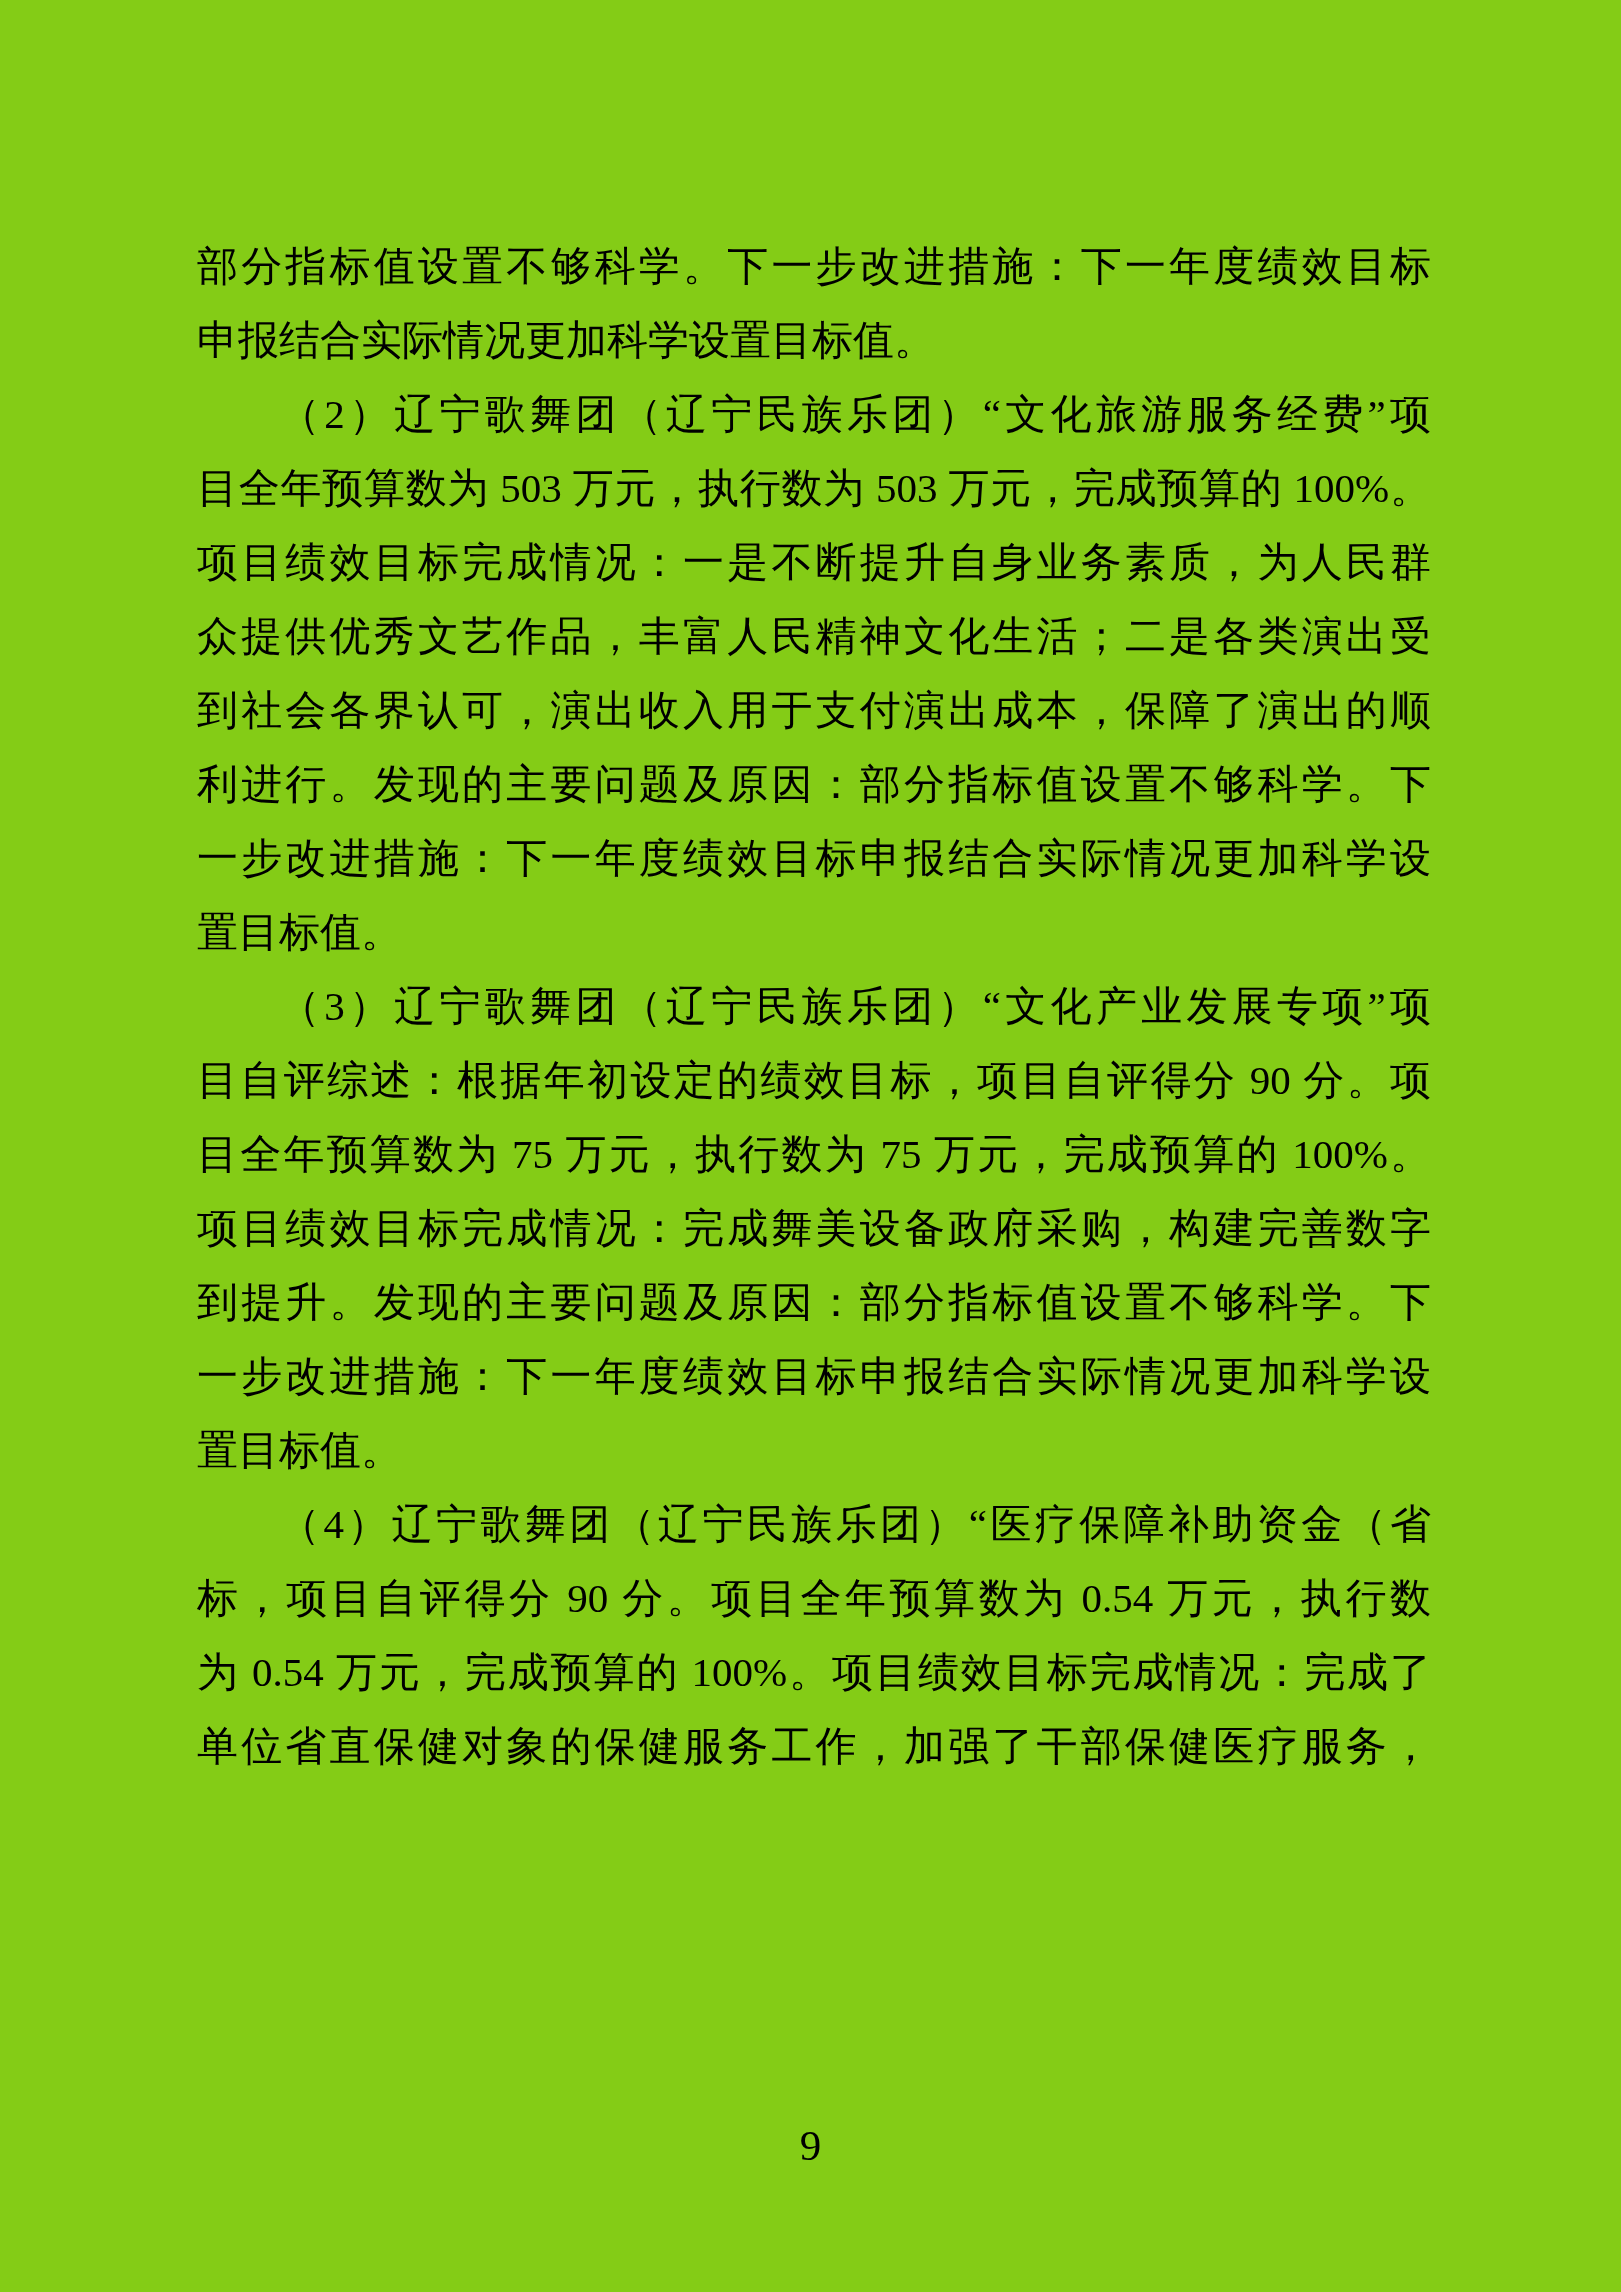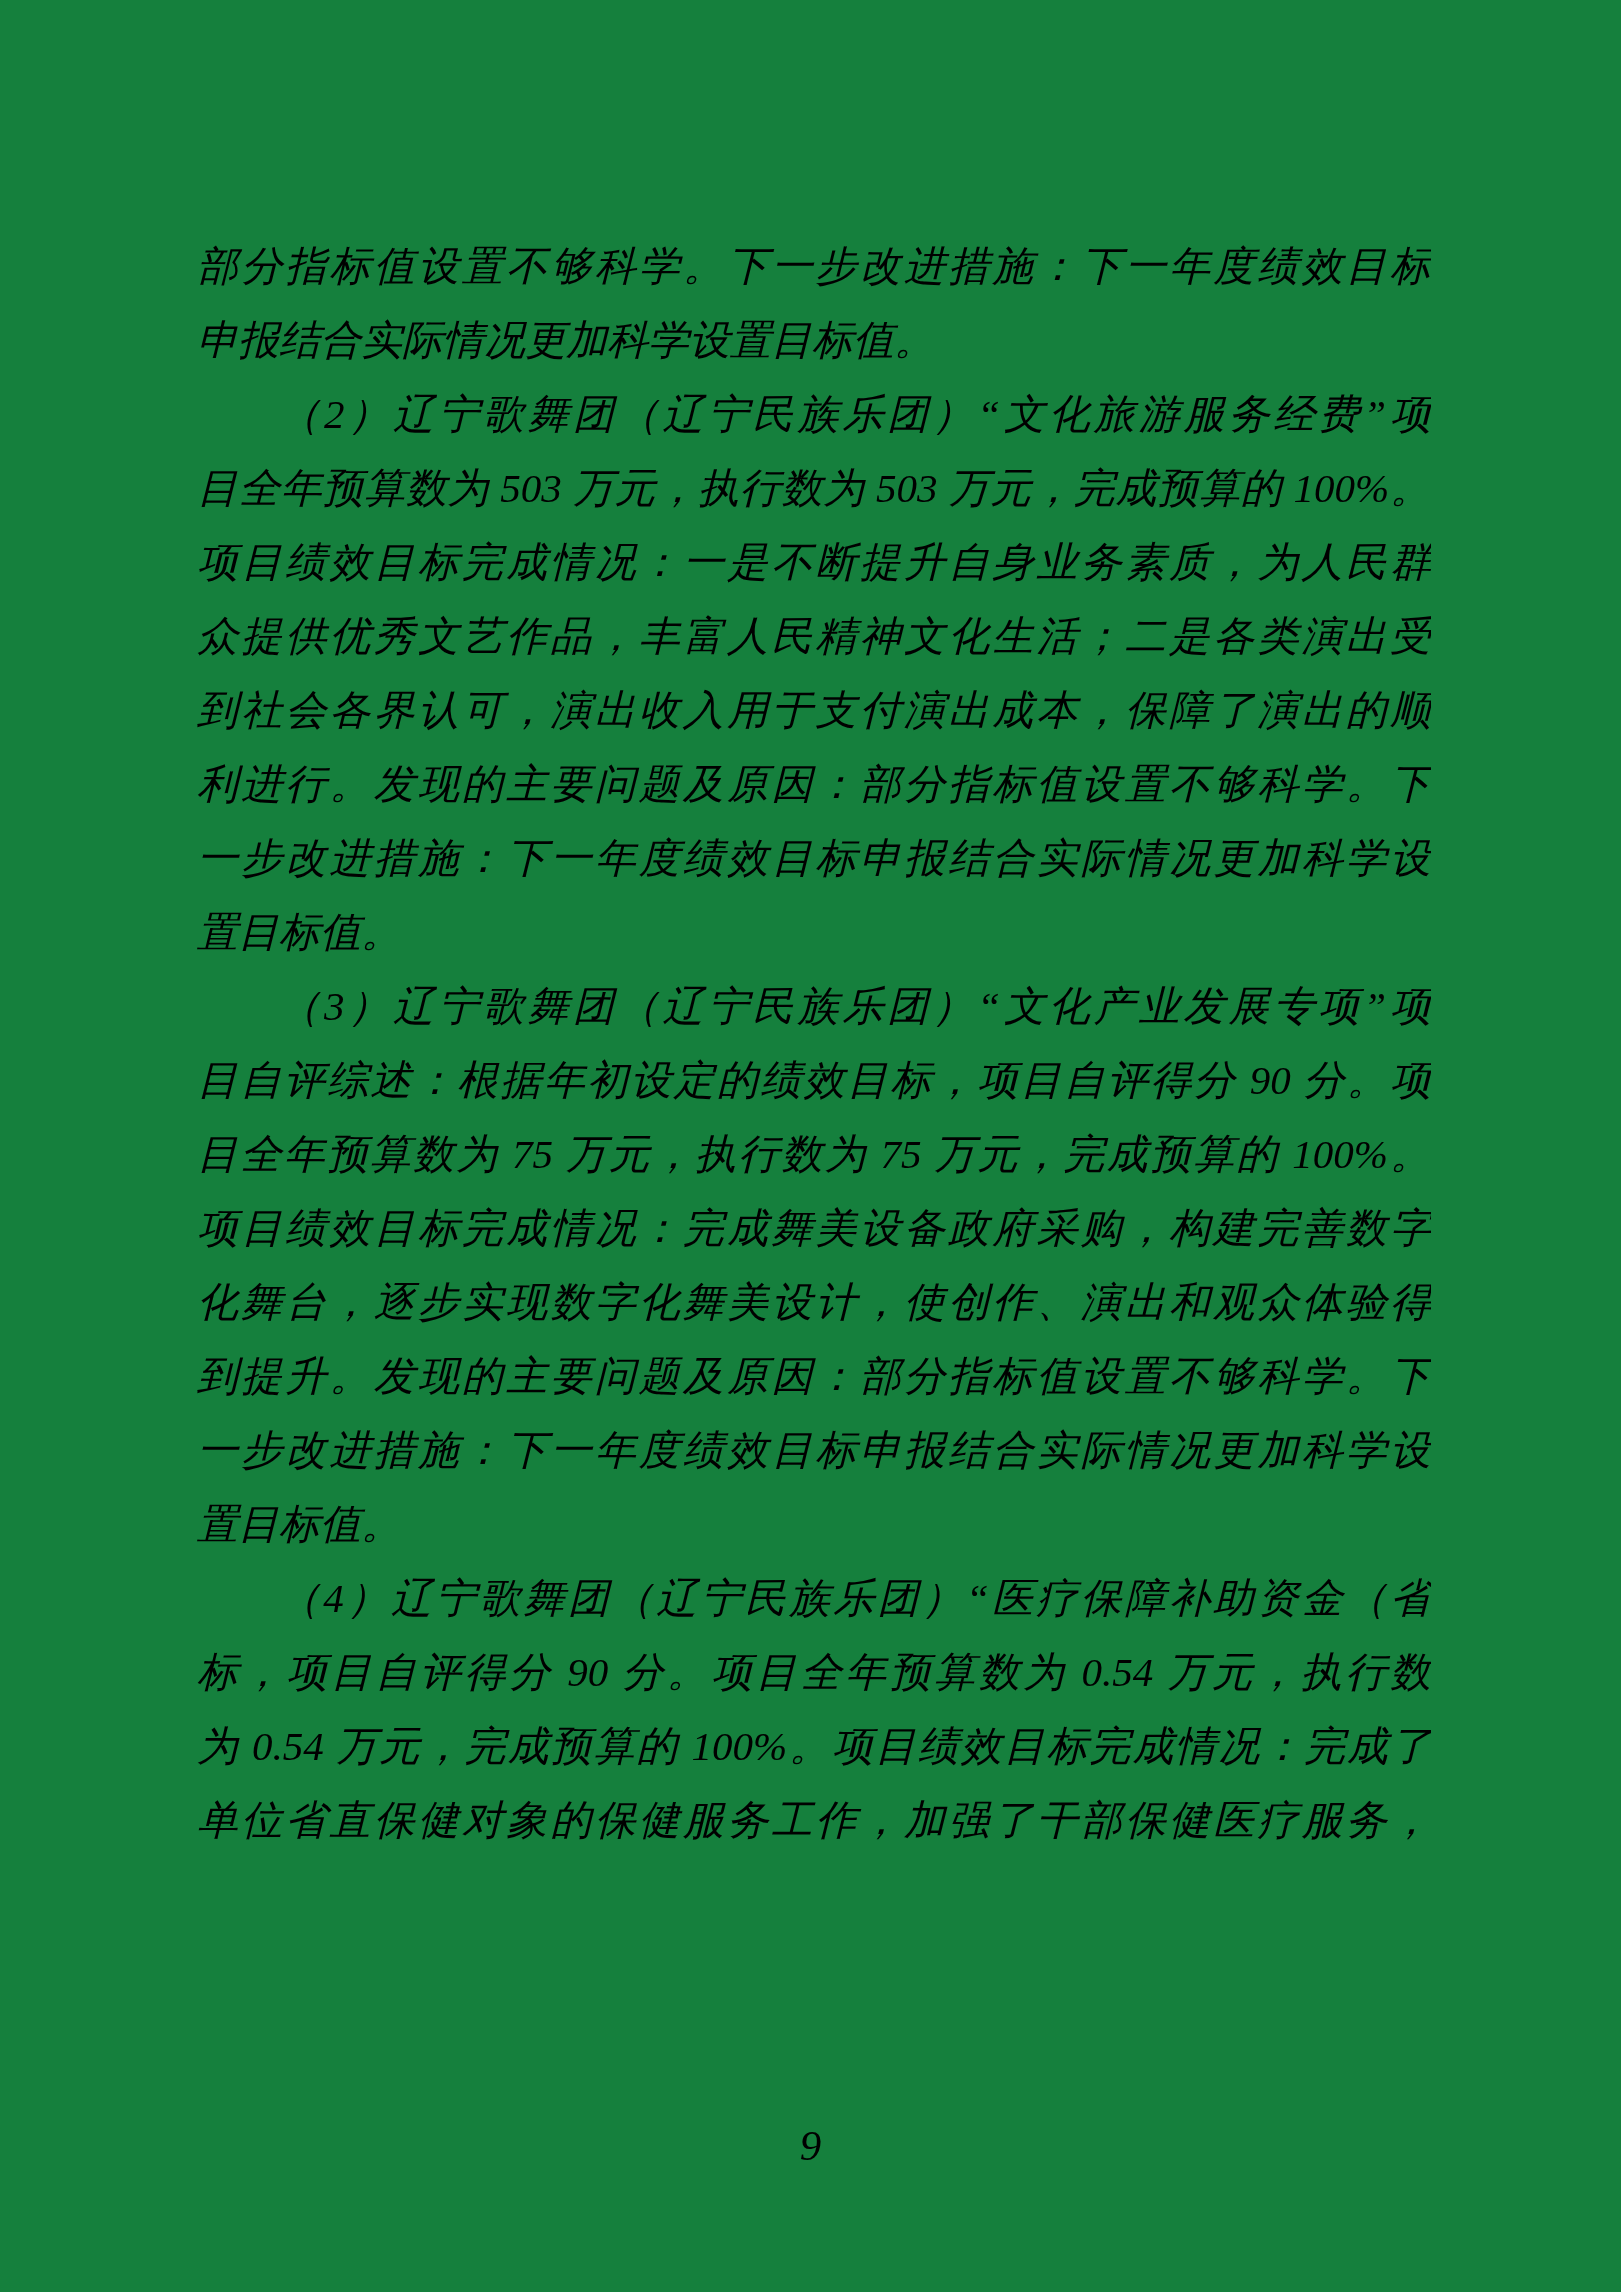--- a/index.html
+++ b/index.html
@@ -5,25 +5,24 @@
   html, body {
     margin: 0;
     padding: 0;
     background: #888888;
   }
   .page {
     position: relative;
     width: 1621px;
     height: 2293px;
     margin: 0 auto;
-    background: #15803d;
+    background: #84cc16;
     font-family: "Liberation Serif", "DejaVu Serif", serif;
     color: #000000;
     overflow: hidden;
-    font-style: italic;
   }
   .text-block {
     position: absolute;
     left: 197px;
     top: 229px;
     width: 1234px;
     font-size: 41px;
     letter-spacing: 0;
   }
   .paragraph {
@@ -72,21 +71,20 @@
         <div class="line">到社会各界认可，演出收入用于支付演出成本，保障了演出的顺</div>
         <div class="line">利进行。发现的主要问题及原因：部分指标值设置不够科学。下</div>
         <div class="line">一步改进措施：下一年度绩效目标申报结合实际情况更加科学设</div>
         <div class="line line-end">置目标值。</div>
       </div>
       <div class="paragraph">
         <div class="line indent">（3）辽宁歌舞团（辽宁民族乐团）“文化产业发展专项”项</div>
         <div class="line">目自评综述：根据年初设定的绩效目标，项目自评得分 90 分。项</div>
         <div class="line">目全年预算数为 75 万元，执行数为 75 万元，完成预算的 100%。</div>
         <div class="line">项目绩效目标完成情况：完成舞美设备政府采购，构建完善数字</div>
-        <div class="line">化舞台，逐步实现数字化舞美设计，使创作、演出和观众体验得</div>
         <div class="line">到提升。发现的主要问题及原因：部分指标值设置不够科学。下</div>
         <div class="line">一步改进措施：下一年度绩效目标申报结合实际情况更加科学设</div>
         <div class="line line-end">置目标值。</div>
       </div>
       <div class="paragraph">
         <div class="line indent">（4）辽宁歌舞团（辽宁民族乐团）“医疗保障补助资金（省</div>
         <div class="line">标，项目自评得分 90 分。项目全年预算数为 0.54 万元，执行数</div>
         <div class="line">为 0.54 万元，完成预算的 100%。项目绩效目标完成情况：完成了</div>
         <div class="line">单位省直保健对象的保健服务工作，加强了干部保健医疗服务，</div>
       </div>

